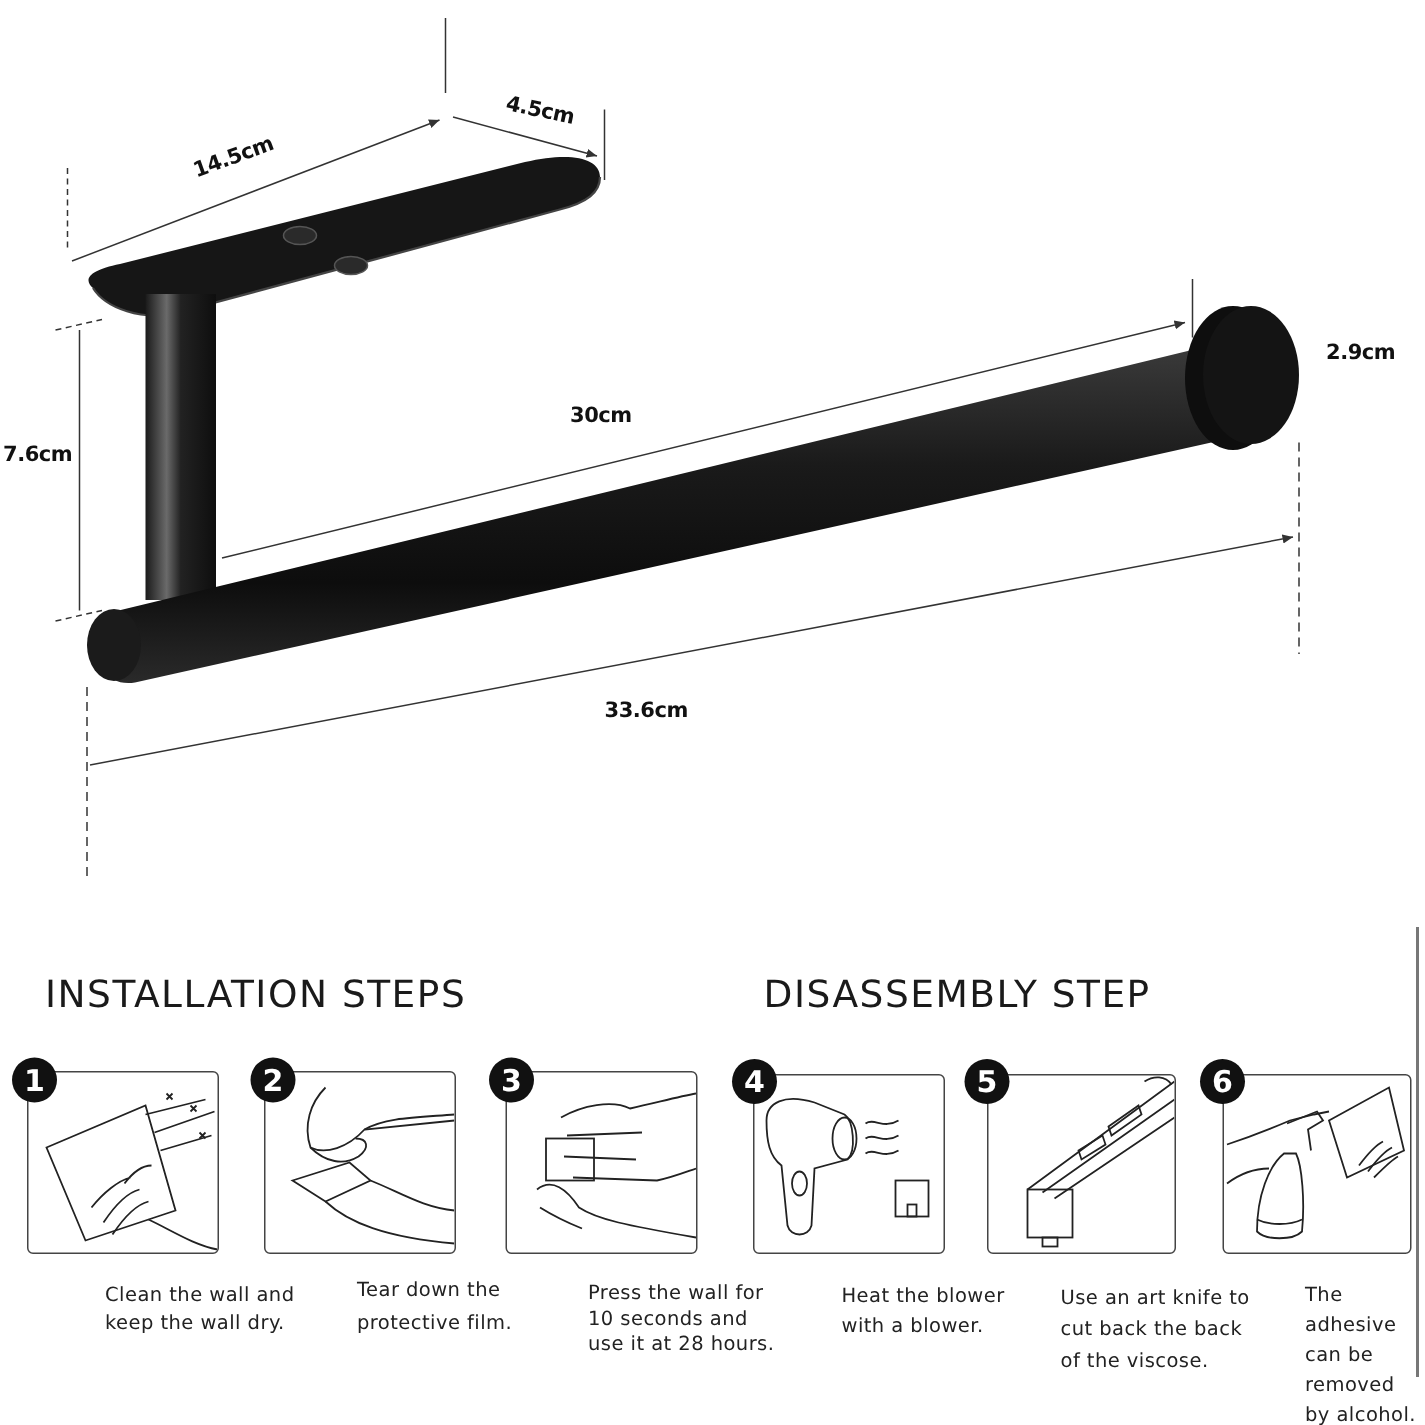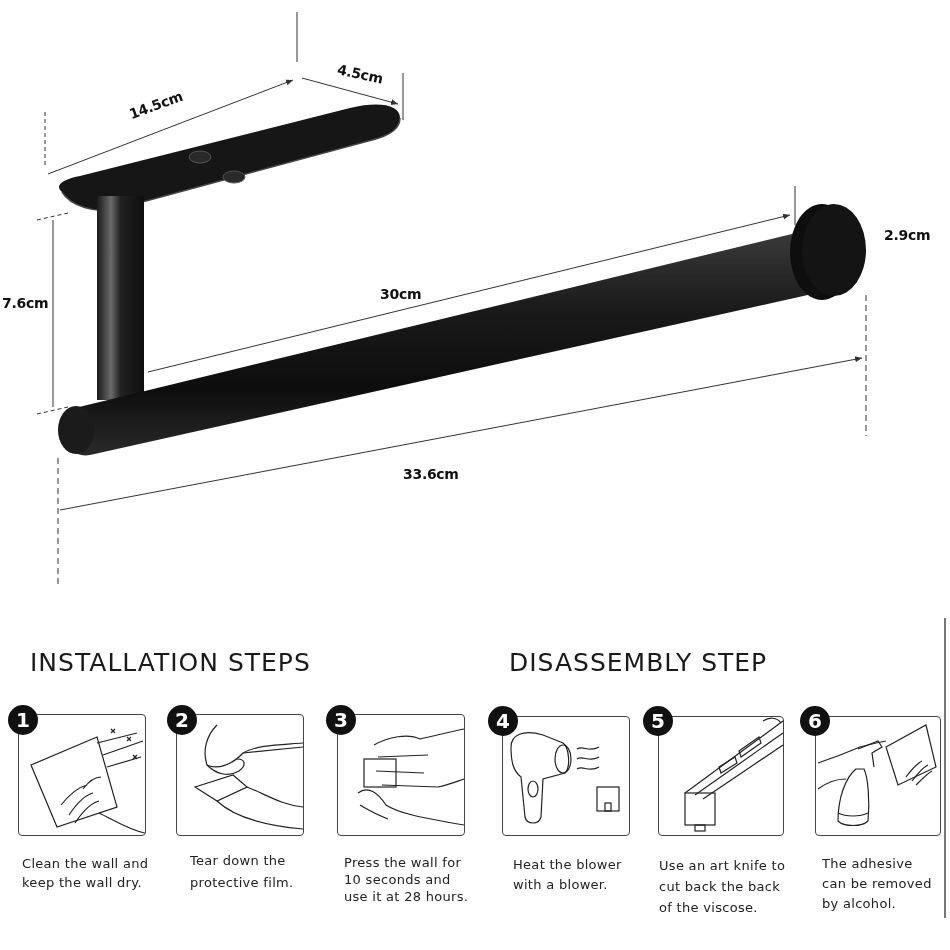--- a/index.html
+++ b/index.html
@@ -3,21 +3,21 @@
 <meta charset="utf-8">
 <style>
   html, body { margin: 0; padding: 0; background: #ffffff; }
   body { width: 950px; height: 950px; position: relative; overflow: hidden; font-family: "DejaVu Sans", "Liberation Sans", sans-serif; color: #1a1a1a; }
   .product { position: absolute; left: 0; top: 0; width: 950px; height: 600px; }
   .product svg { position: absolute; left: 0; top: 0; }
   .dim-label { position: absolute; font-size: 14px; font-weight: bold; color: #111; white-space: nowrap; letter-spacing: -0.3px; }
   .section-title { position: absolute; font-size: 25px; letter-spacing: 1px; color: #1a1a1a; font-weight: normal; white-space: nowrap; }
   .step-box { position: absolute; border: 1.5px solid #444; border-radius: 4px; background: #fff; overflow: hidden; }
   .step-num { position: absolute; width: 30px; height: 30px; border-radius: 50%; background: #111; color: #fff; font-weight: bold; font-size: 20px; line-height: 30px; text-align: center; z-index: 2; }
-  .step-text { position: absolute; font-size: 13px; line-height: 19px; color: #222; letter-spacing: 0.3px; }
+  .step-text { position: absolute; font-size: 13px; line-height: 19px; color: #222; letter-spacing: 0.3px; margin-left: 48px; }
   .divider { position: absolute; left: 944px; top: 618px; width: 2px; height: 300px; background: #777; }
 </style>
 </head>
 <body>
 
 <div class="product">
   <svg width="950" height="600" viewBox="0 0 950 600">
     <defs>
       <linearGradient id="barGrad" x1="0" y1="0" x2="0" y2="1">
         <stop offset="0" stop-color="#3a3a3a"></stop>
@@ -73,21 +73,21 @@
 
       <line x1="58" y1="458" x2="58" y2="585" stroke-dasharray="6,4"></line>
       <line x1="866" y1="295" x2="866" y2="436" stroke-dasharray="6,4"></line>
       <line x1="60" y1="510" x2="862" y2="358" marker-end="url(#arr)"></line>
     </g>
   </svg>
 
   <div class="dim-label" style="left:128px; top:97px; transform:rotate(-20deg);">14.5cm</div>
   <div class="dim-label" style="left:337px; top:66px; transform:rotate(12deg);">4.5cm</div>
   <div class="dim-label" style="left:2px; top:295px;">7.6cm</div>
-  <div class="dim-label" style="left:380px; top:286px;">30cm</div>
+  <div class="dim-label" style="left:380px; top:269px;">30cm</div>
   <div class="dim-label" style="left:403px; top:466px;">33.6cm</div>
   <div class="dim-label" style="left:884px; top:227px;">2.9cm</div>
 </div>
 
 <div class="section-title" style="left:30px; top:648px;">INSTALLATION STEPS</div>
 <div class="section-title" style="left:509px; top:648px;">DISASSEMBLY STEP</div>
 
 <div class="divider"></div>
 
 <div>

